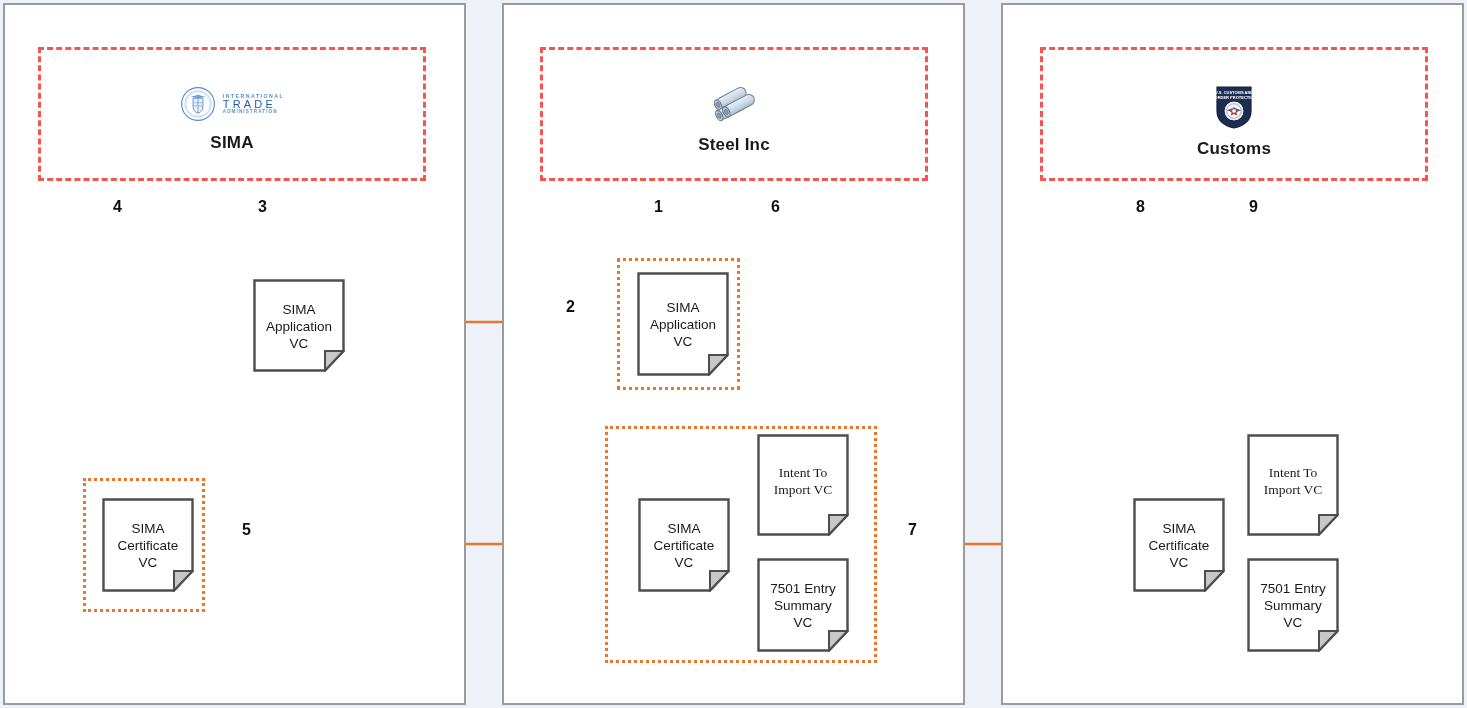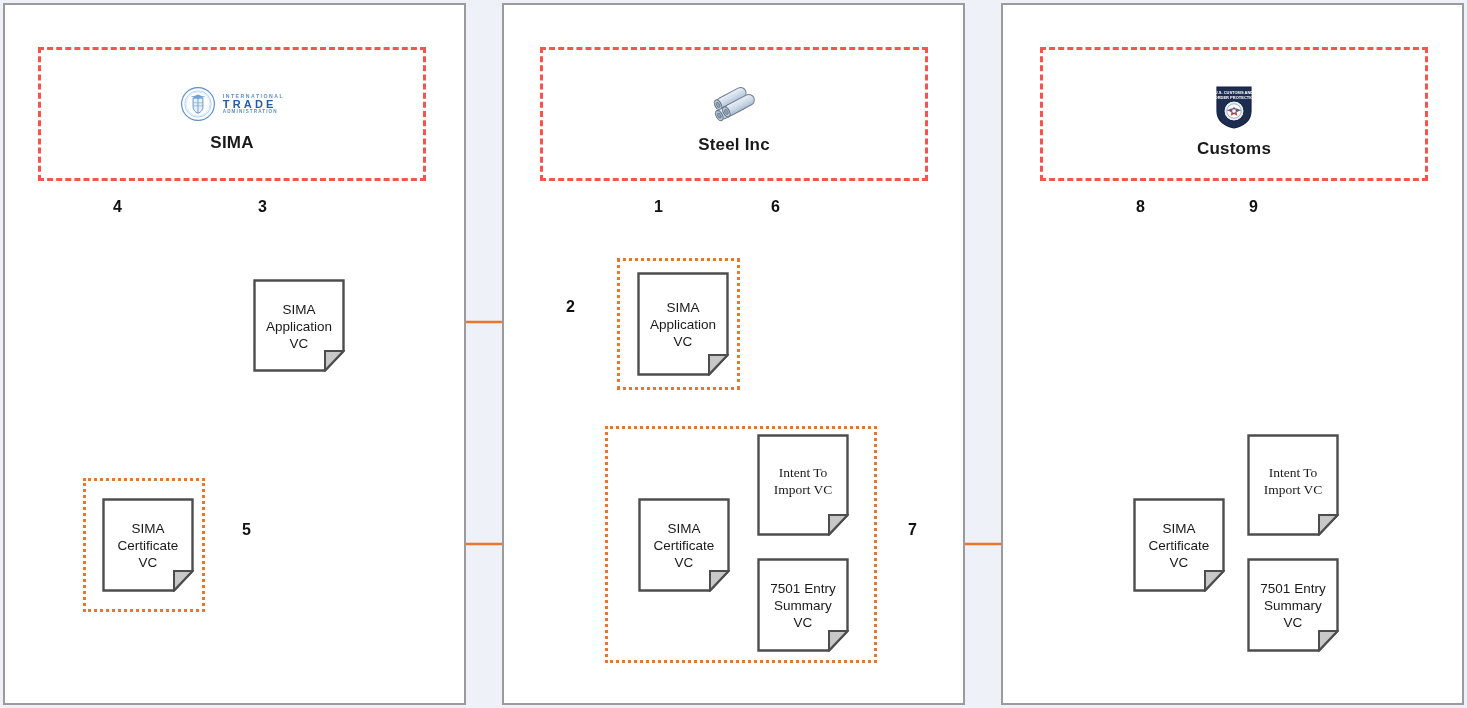--- a/index.html
+++ b/index.html
@@ -19,21 +19,21 @@
   .doc .txt{position:absolute;left:0;right:0;top:50%;transform:translateY(-50%);
             text-align:center;font-size:13.5px;line-height:17px;color:#1a1a1a;padding:0 5px;box-sizing:border-box;}
   .doc.tall .txt{top:46%;font-family:Liberation Serif, serif;}
   .num{position:absolute;font-size:16px;font-weight:bold;color:#111;}
 
   
   .ita{display:flex;align-items:center;gap:7px;height:40px;}
   .ita-seal{width:36px;height:36px;}
   .ita-words{display:flex;flex-direction:column;line-height:1;}
   .ita-top{font-size:5.2px;letter-spacing:1.5px;color:#5b8fc9;font-weight:bold;}
-  .ita-mid{font-size:11px;letter-spacing:3.2px;color:#1f5fa8;font-weight:bold;}
+  .ita-mid{font-size:11px;letter-spacing:3.2px;color:#1f5fa8;font-weight:normal;}
   .ita-bot{font-size:4.6px;letter-spacing:1.1px;color:#5b8fc9;font-weight:bold;}
 </style>
 </head>
 <body>
 
 <div id="stage">
 
   <svg width="1467" height="708" style="position:absolute;left:0;top:0;pointer-events:none;">
     <defs>
       <marker id="ah-blue" markerWidth="9" markerHeight="9" refX="4.5" refY="7.6" orient="auto">

